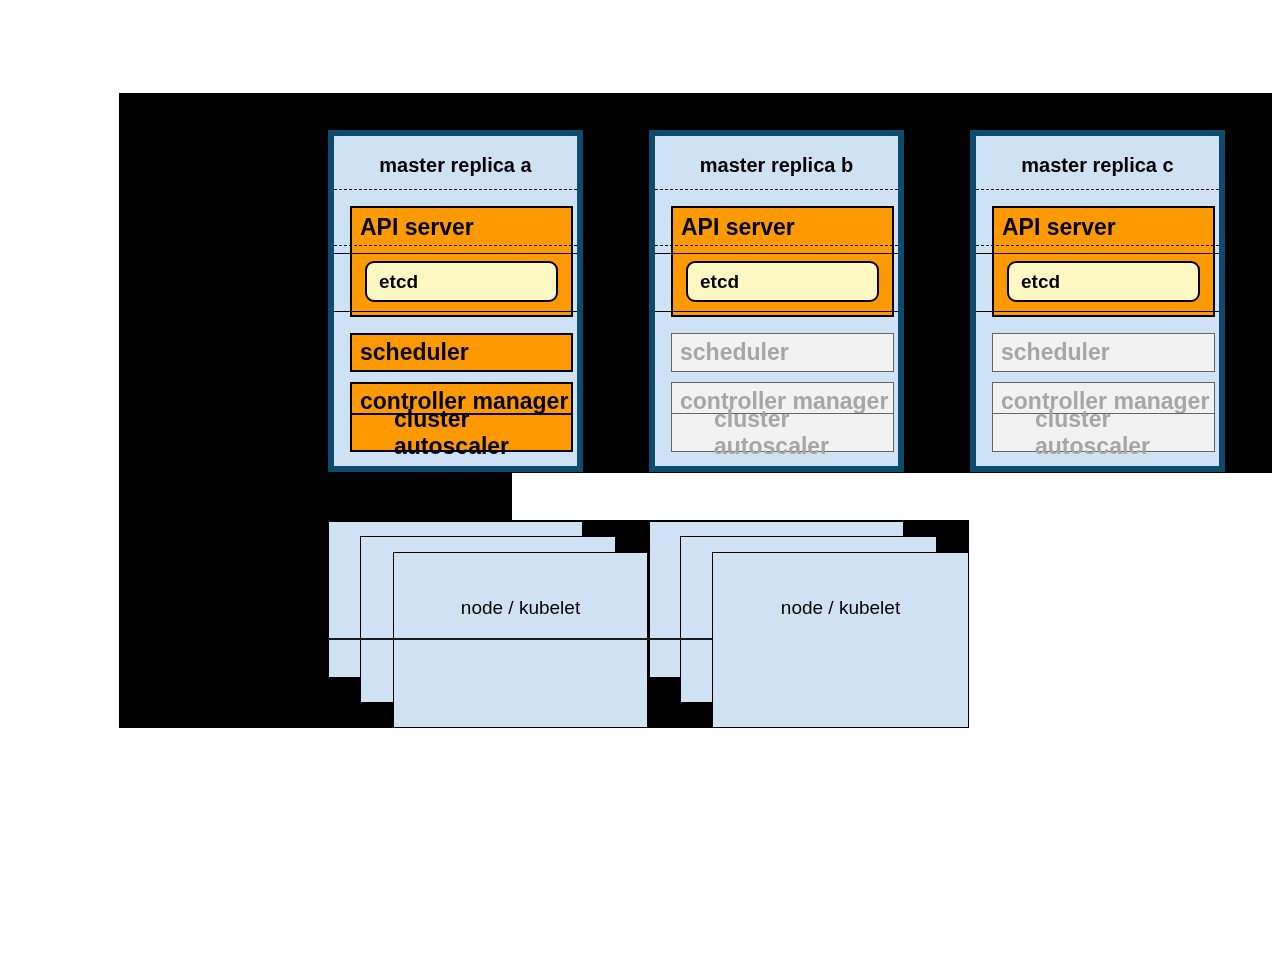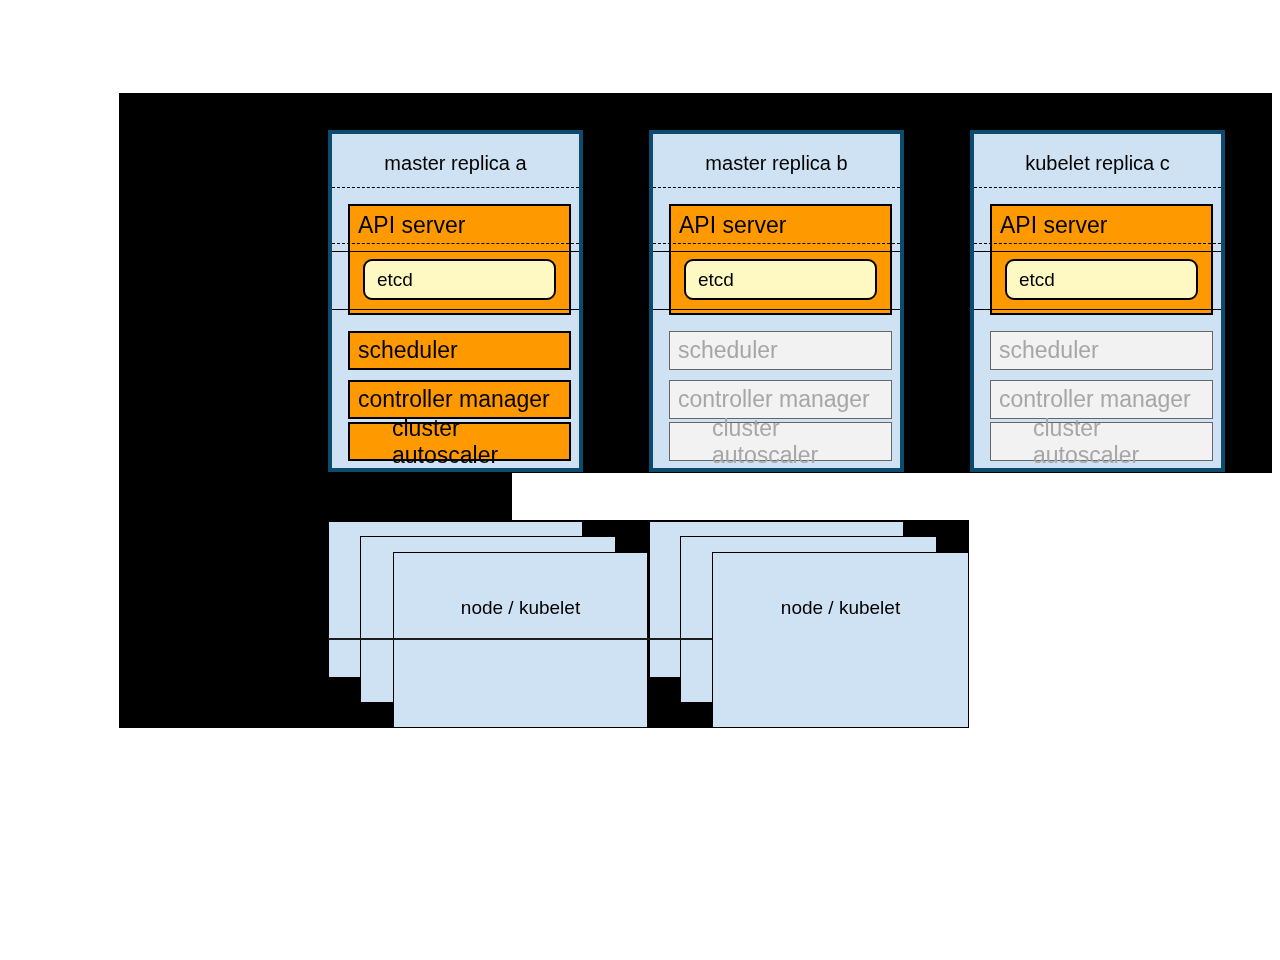--- a/index.html
+++ b/index.html
@@ -8,21 +8,21 @@
     font-family:"Liberation Sans", sans-serif;color:#000;
   }
   .black{position:absolute;background:#000000;}
   .black-top{left:119px;top:93px;width:1153px;height:380px;}
   .black-left{left:119px;top:473px;width:393px;height:255px;}
   .black-mid{left:512px;top:520px;width:457px;height:208px;}
 
   
   .replica{
     position:absolute;top:130px;width:255px;height:342px;
-    background:#cfe2f3;border:4px solid #0c4a6e;box-sizing:border-box;
+    background:#cfe2f3;border:6px solid #0c4a6e;box-sizing:border-box;font-weight:bold;
   }
   .replica-a{left:328px;}
   .replica-b{left:649px;}
   .replica-c{left:970px;}
   .replica-title{
     position:absolute;top:18px;left:0;width:100%;text-align:center;
     font-size:20px;line-height:23px;
   }
   .hline{position:absolute;left:0;width:100%;height:0;}
   .dashed{border-top:1px dashed #000;}
@@ -42,21 +42,21 @@
     background:#fef9c3;border:2px solid #000;border-radius:9px;box-sizing:border-box;
     display:flex;align-items:center;padding-left:12px;font-size:19px;
   }
   .comp{
     position:absolute;left:16px;width:223px;height:39px;box-sizing:border-box;
     background:#ff9900;border:2px solid #000;
     display:flex;align-items:center;padding-left:8px;font-size:23px;
   }
   .comp-1{top:197px;}
   .comp-2{top:246px;}
-  .comp-3{top:288px;padding-left:42px;}
+  .comp-3{top:277px;padding-left:42px;}
   .inactive .comp{
     background:#f2f2f2;border:1px solid #666666;color:#a6a6a6;
   }
 
   
   .node-box{
     position:absolute;background:#cfe2f3;border:1px solid #000;box-sizing:border-box;
   }
   .g1-back{left:328px;top:521px;width:255px;height:157px;}
   .g1-mid{left:360px;top:536px;width:256px;height:167px;}
@@ -105,21 +105,21 @@
     <div class="hline dashed l2"></div>
     <div class="hline solid l3"></div>
     <div class="hline solid l4"></div>
     <div class="etcd">etcd</div>
     <div class="comp comp-1">scheduler</div>
     <div class="comp comp-2">controller manager</div>
     <div class="comp comp-3">cluster autoscaler</div>
   </div>
 
   <div class="replica replica-c inactive">
-    <div class="replica-title">kubelet replica c</div>
+    <div class="replica-title">master replica c</div>
     <div class="apibox">
       <div class="api-label">API server</div>
     </div>
     <div class="hline dashed l1"></div>
     <div class="hline dashed l2"></div>
     <div class="hline solid l3"></div>
     <div class="hline solid l4"></div>
     <div class="etcd">etcd</div>
     <div class="comp comp-1">scheduler</div>
     <div class="comp comp-2">controller manager</div>

